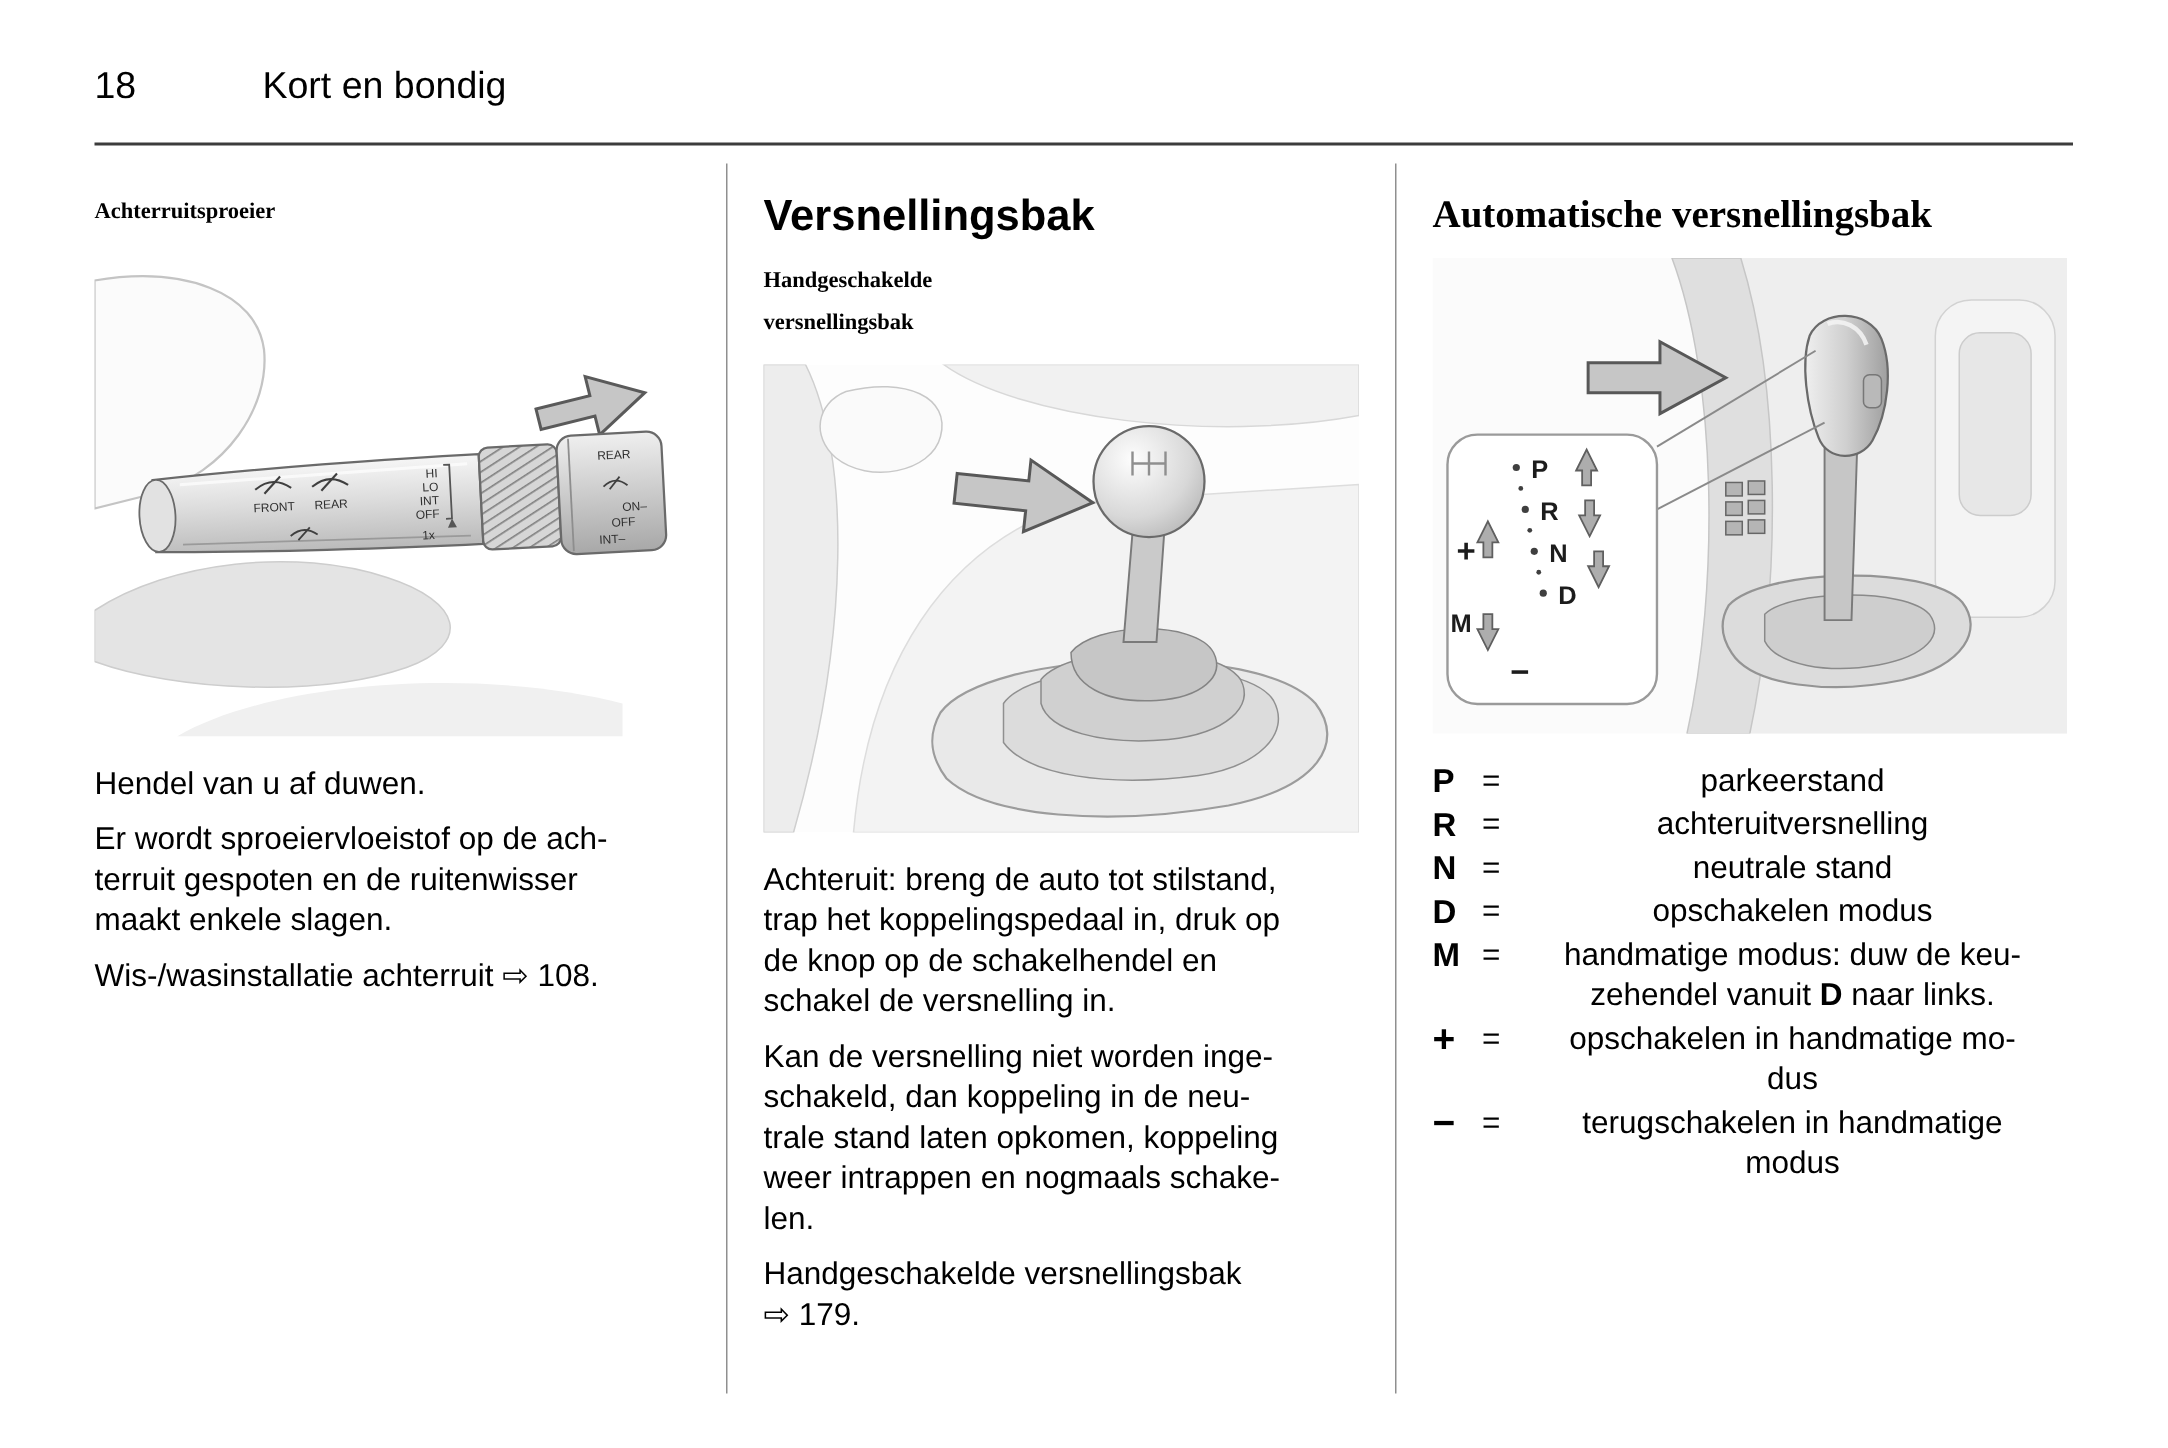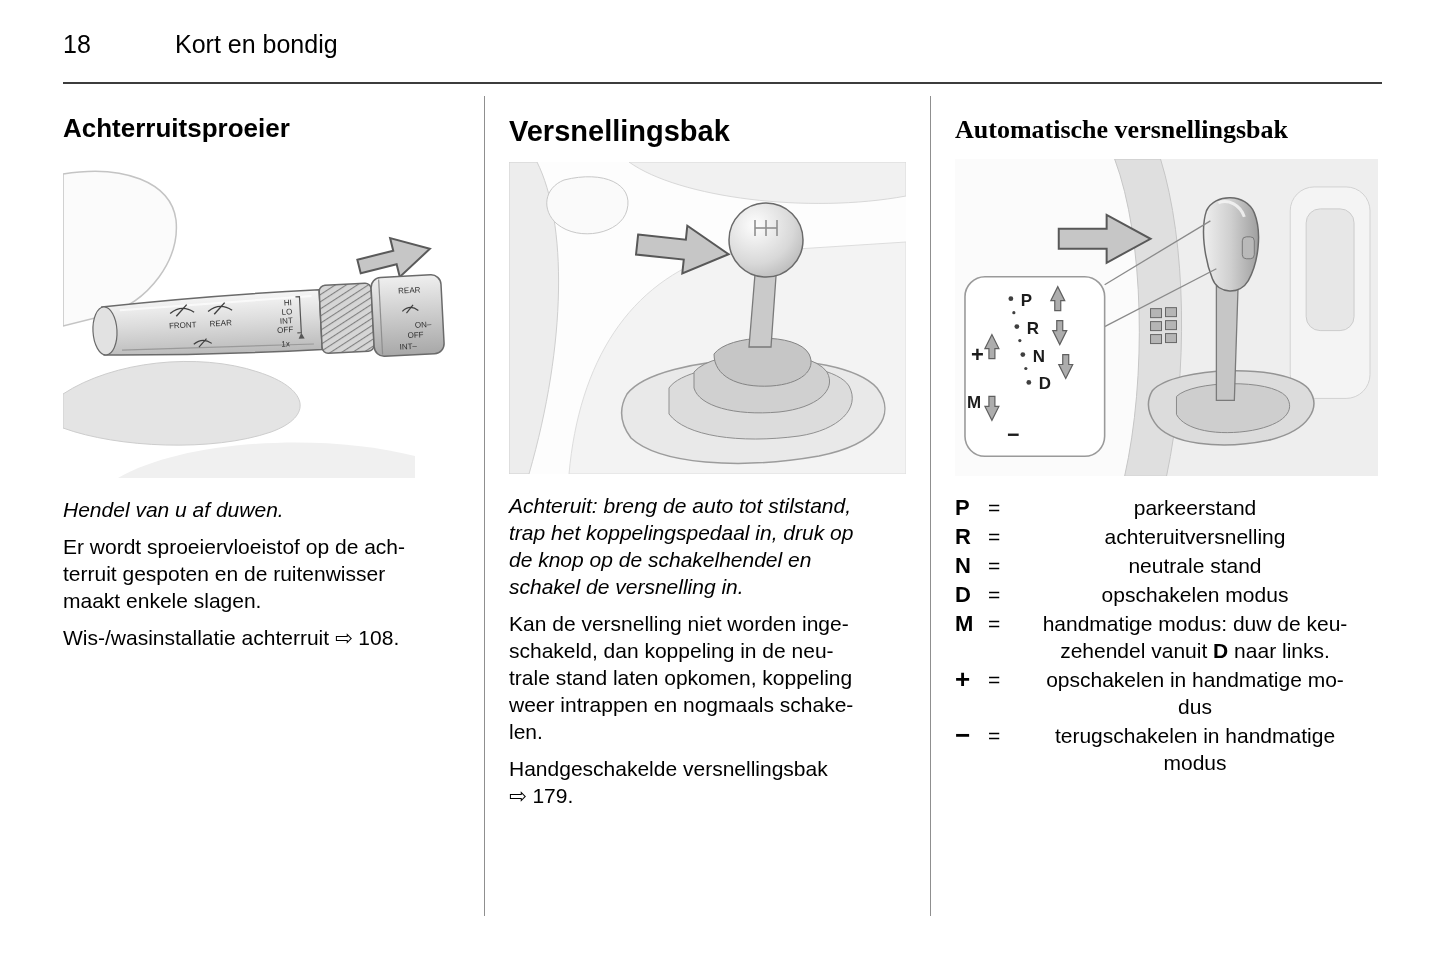--- a/index.html
+++ b/index.html
@@ -1,47 +1,47 @@
 <!DOCTYPE html>
 <html><head>
 <meta charset="utf-8">
 <style>
   html, body { margin: 0; padding: 0; }
   body {
     width: 1445px; height: 965px; overflow: hidden;
     background: #ffffff; color: #000000;
     font-family: "Liberation Sans", "DejaVu Sans", sans-serif;
   }
-  .page { padding: 28px 63px 0 63px; }
+  .page { padding: 41px 63px 0 63px; }
 
   .page-header { display: flex; align-items: baseline; font-size: 25px; line-height: 32px; }
   .page-number { width: 112px; font-weight: 400; }
   .chapter-title { font-weight: 400; font-size: 25px; margin: 0; }
 
   .header-rule { border: none; border-top: 2px solid #3c3c3c; margin: 22px 0 0 0; height: 0; }
 
   .columns {
     display: grid;
     grid-template-columns: 397px 1px 397px 1px 423px;
     column-gap: 24px;
     margin-top: 10px;
     align-items: start;
   }
   .vrule { width: 1px; height: 820px; background: #8f8f8f; margin-top: 2px; }
 
   h2.section-heading { font-size: 29px; line-height: 34px; font-weight: 700; margin: 20px 0 0 0; }
   h2.section-heading.compact { font-size: 26px; line-height: 31px; font-family: Liberation Serif, serif; }
-  h3.sub-heading { font-size: 26px; line-height: 28px; font-weight: 700; margin: 20px 0 0 0; white-space: pre-line; }
+  h3.sub-heading { font-size: 15px; line-height: 28px; font-weight: 700; margin: 20px 0 0 0; white-space: pre-line; font-family: Liberation Serif, serif; }
   h3.sub-heading.tight { margin-top: 12px; }
 
   figure { margin: 14px 0 0 0; }
   figure svg { display: block; width: 100%; height: auto; }
 
   .body-text { font-size: 21px; line-height: 27px; margin: 10px 0 0 0; white-space: pre-line; }
-  .first-after-figure { margin-top: 18px; font-style: italic; }
+  .first-after-figure { margin-top: 18px; }
 
   .legend { margin-top: 18px; font-size: 21px; line-height: 27px; }
   .legend-row { display: grid; grid-template-columns: 33px 24px 1fr; margin-top: 2px; }
   .legend-sym { font-weight: 700; font-size: 22px; }
   .legend-sym.op { font-size: 26px; line-height: 26px; }
   .legend-eq { }
   .legend-text { white-space: pre-line; text-align: center; }
   .legend-text b { font-weight: 700; }
 
   svg text { font-family: "Liberation Sans", "DejaVu Sans", sans-serif; fill: #2e2e2e; }
@@ -143,20 +143,22 @@
       <p class="body-text">Er wordt sproeiervloeistof op de ach-
 terruit gespoten en de ruitenwisser
 maakt enkele slagen.</p>
       <p class="body-text">Wis-/wasinstallatie achterruit ⇨ 108.</p>
     </section>
 
     <div class="vrule"></div>
 
     <section class="col col2">
       <h2 class="section-heading">Versnellingsbak</h2>
+      <h3 class="sub-heading tight">Handgeschakelde
+versnellingsbak</h3>
 
       <figure>
         <svg viewBox="0 0 397 312" xmlns="http://www.w3.org/2000/svg">
           <defs>
             <radialGradient id="g-knob2" cx="0.35" cy="0.3" r="0.95">
               <stop offset="0" stop-color="#fdfdfd"></stop>
                 <stop offset="0.55" stop-color="#d8d8d8"></stop>
                 <stop offset="1" stop-color="#a6a6a6"></stop>
             </radialGradient>
           </defs>

